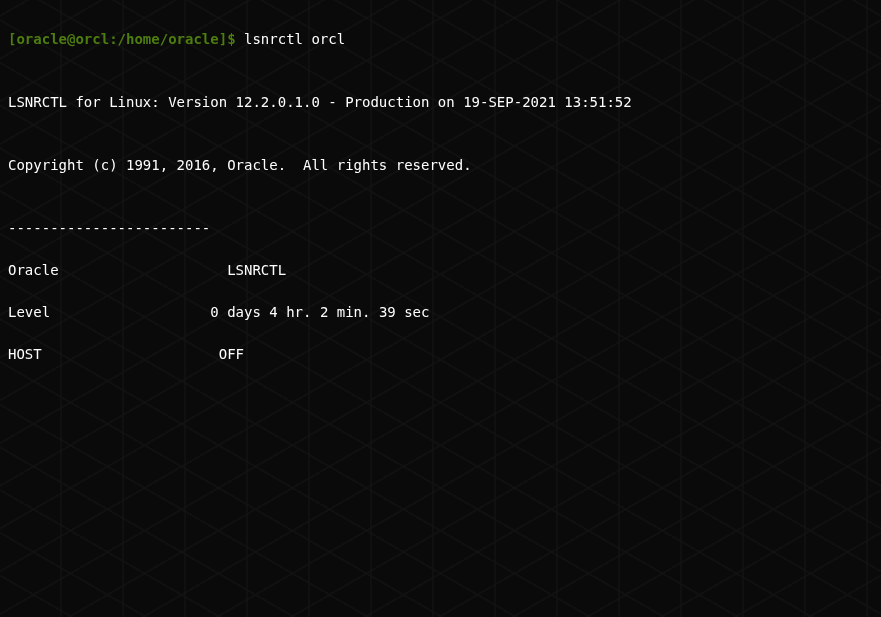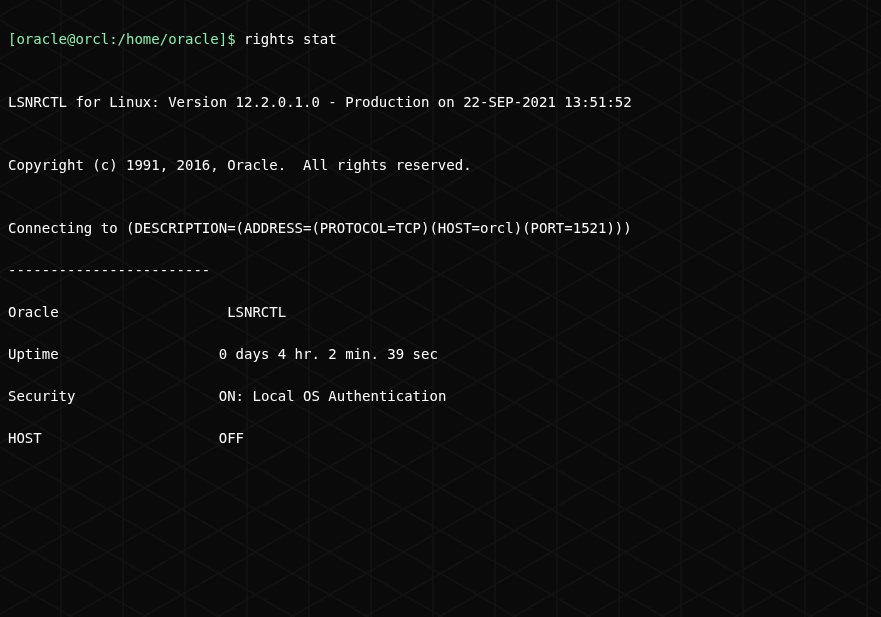--- a/index.html
+++ b/index.html
@@ -36,50 +36,49 @@
       opacity: 0.5;
     }
     
     .terminal {
       position: relative;
       z-index: 1;
       white-space: pre;
     }
     
     .prompt {
-      color: #86efac;
+      color: #4d7c0f;
+      font-weight: bold;
     }
     
     .command {
       color: #ffffff;
     }
     
     .output {
       color: #ffffff;
     }
     
     .line {
       display: block;
     }
   </style>
 </head>
 <body>
 
 <div class="terminal">
-<span class="line"><span class="prompt">[oracle@orcl:/home/oracle]$ </span><span class="command">rights stat</span></span>
+<span class="line"><span class="prompt">[oracle@orcl:/home/oracle]$ </span><span class="command">lsnrctl orcl</span></span>
 <span class="line"></span>
-<span class="line output">LSNRCTL for Linux: Version 12.2.0.1.0 - Production on 22-SEP-2021 13:51:52</span>
+<span class="line output">LSNRCTL for Linux: Version 12.2.0.1.0 - Production on 19-SEP-2021 13:51:52</span>
 <span class="line"></span>
 <span class="line output">Copyright (c) 1991, 2016, Oracle.  All rights reserved.</span>
 <span class="line"></span>
-<span class="line output">Connecting to (DESCRIPTION=(ADDRESS=(PROTOCOL=TCP)(HOST=orcl)(PORT=1521)))</span>
 <span class="line output">------------------------</span>
 <span class="line output"><span>Oracle</span>                    <span>LSNRCTL</span></span>
-<span class="line output"><span>Uptime</span>                   <span>0 days 4 hr. 2 min. 39 sec</span></span>
-<span class="line output"><span>Security</span>                 <span>ON: Local OS Authentication</span></span>
+<span class="line output"><span>Level</span>                   <span>0 days 4 hr. 2 min. 39 sec</span></span>
 <span class="line output"><span>HOST</span>                     <span>OFF</span></span>
 
 
 
 
 
 
 
 
 

